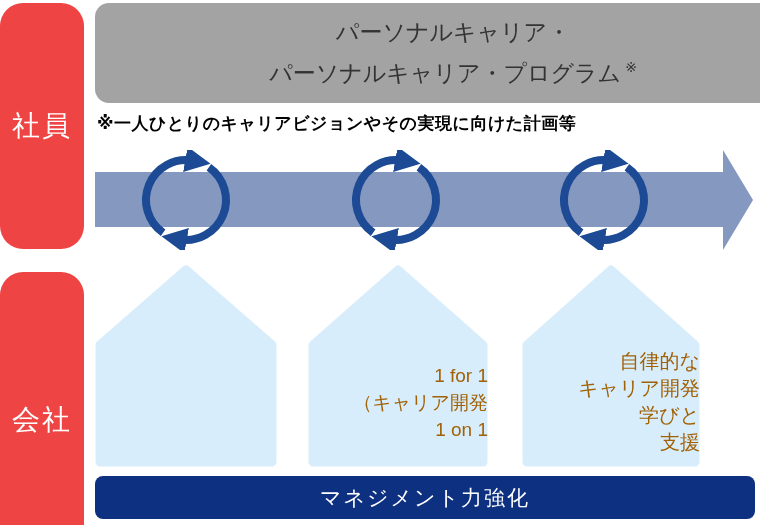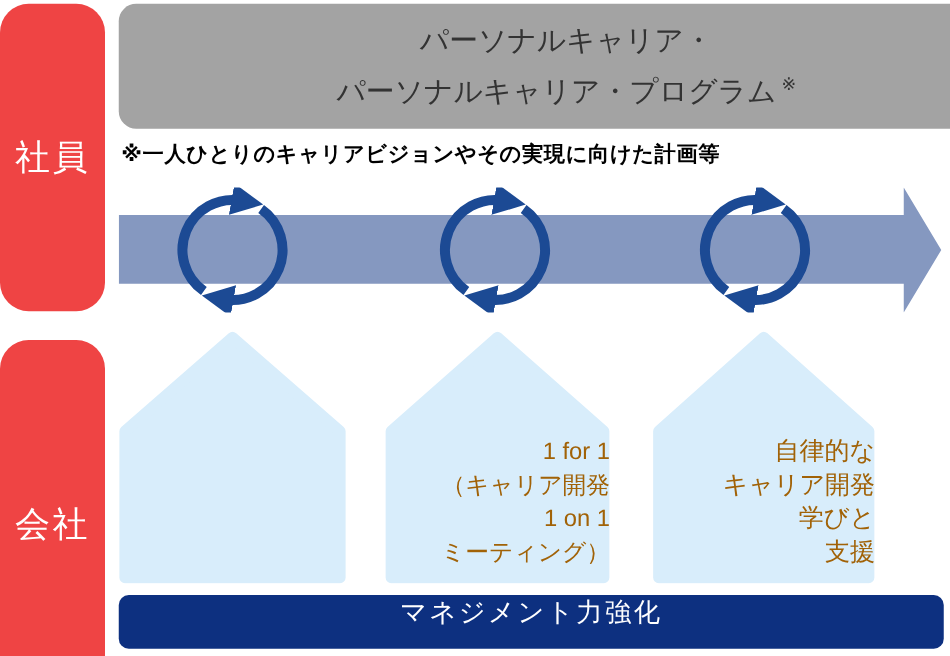--- a/index.html
+++ b/index.html
@@ -36,21 +36,21 @@
   .pillar .pillar-text{position:absolute;left:0;top:72px;bottom:0;width:100%;
         display:flex;flex-direction:column;align-items:flex-end;justify-content:center;
         color:#a16207;text-align:center;font-size:20px;line-height:27px;}
   .pillar.p1{left:95px;width:182px;}
   .pillar.p2{left:308px;width:180px;}
   .pillar.p2 .pillar-text{font-size:19px;line-height:27px;}
   .pillar.p3{left:522px;width:178px;}
 
   
   .bottom-bar{position:absolute;left:95px;top:476px;width:660px;height:43px;background:#0d3080;
-              border-radius:8px;display:flex;justify-content:center;
+              border-radius:8px;display:flex;align-items:center;justify-content:center;
               color:#ffffff;font-size:21px;letter-spacing:2px;}
 </style>
 </head>
 <body>
 
 <div class="canvas">
 
   <div class="row-label employee">
     <span>社員</span>
   </div>
@@ -96,21 +96,20 @@
   </div>
 
   <div class="pillar p2">
     <svg viewBox="0 0 180 202" preserveAspectRatio="none">
       <path d="M 5 80 L 90 5 L 175 80 L 175 197 L 5 197 Z" fill="#d8edfb" stroke="#d8edfb" stroke-width="9" stroke-linejoin="round"></path>
     </svg>
     <div class="pillar-text">
       <div>1 for 1</div>
       <div>（キャリア開発</div>
       <div>1 on 1</div>
-      <div>ミーティング）</div>
     </div>
   </div>
 
   <div class="pillar p3">
     <svg viewBox="0 0 178 202" preserveAspectRatio="none">
       <path d="M 5 80 L 89 5 L 173 80 L 173 197 L 5 197 Z" fill="#d8edfb" stroke="#d8edfb" stroke-width="9" stroke-linejoin="round"></path>
     </svg>
     <div class="pillar-text">
       <div>自律的な</div>
       <div>キャリア開発</div>

